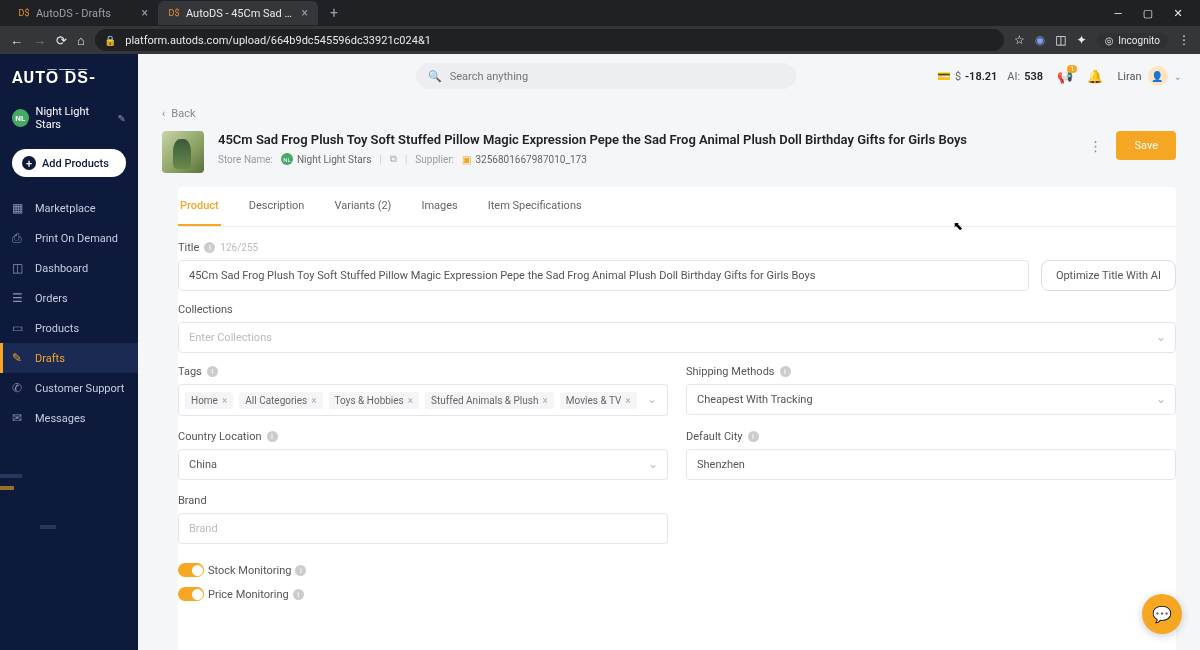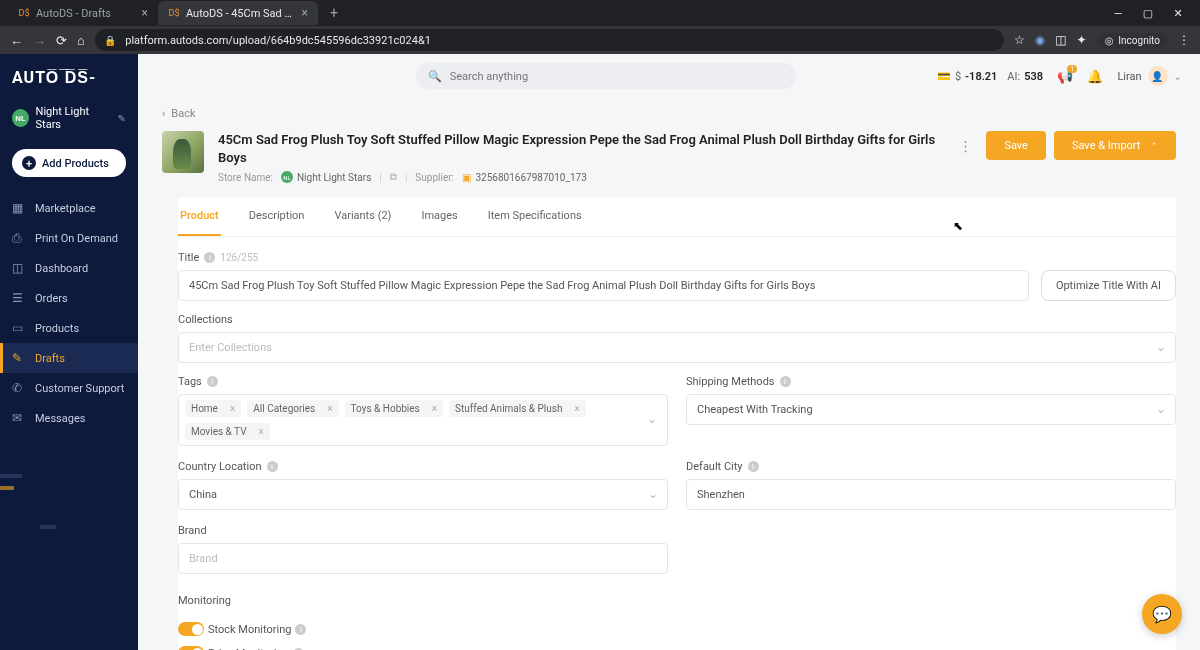--- a/index.html
+++ b/index.html
@@ -93,21 +93,21 @@
 .info-ico { width:11px; height:11px; border-radius:50%; background:#ccc; color:#fff; font-size:8px; display:inline-flex; align-items:center; justify-content:center; }
 .char { font-size:10px; color:#bbb; }
 .title-row { display:flex; gap:12px; }
 .input { width:100%; border:1px solid #e3e5ea; border-radius:4px; padding:8px 10px; font-size:11px; color:#555; background:#fff; }
 .input::placeholder { color:#bbb; }
 .opt-btn { border:1px solid #d8dbe2; background:#fff; border-radius:8px; padding:8px 14px; font-size:11px; color:#555; cursor:pointer; white-space:nowrap; }
 .select { position:relative; }
 .select::after { content:"⌄"; position:absolute; right:10px; top:50%; transform:translateY(-55%); color:#bbb; font-size:12px; pointer-events:none; }
 .tags-box { display:flex; flex-wrap:wrap; gap:6px; border:1px solid #e3e5ea; border-radius:4px; padding:5px 28px 5px 6px; min-height:32px; align-items:center; position:relative; }
 .tags-box::after { content:"⌄"; position:absolute; right:10px; top:50%; transform:translateY(-55%); color:#bbb; font-size:12px; }
-.tag { background:#f4f5f7; border-radius:3px; padding:3px 6px; font-size:10px; color:#666; display:flex; align-items:center; gap:12px; }
+.tag { background:#f4f5f7; border-radius:3px; padding:3px 6px; font-size:10px; color:#666; display:flex; align-items:center; gap:4px; }
 .tag-x { color:#aaa; cursor:pointer; font-size:10px; }
 
 .half { width:calc(50% - 9px); }
 .mon-title { font-size:11px; color:#555; margin:6px 0 10px; }
 .mon-row { display:flex; align-items:center; gap:4px; font-size:11px; color:#555; padding:5px 0; }
 .toggle { width:26px; height:14px; border-radius:7px; background:#f5a623; position:relative; cursor:pointer; }
 .toggle::after { content:""; position:absolute; width:11px; height:11px; border-radius:50%; background:#fff; top:1.5px; right:1.5px; }
 
 .chat-fab { position:absolute; bottom:16px; right:18px; width:40px; height:40px; border-radius:50%; background:#f5a623; display:flex; align-items:center; justify-content:center; color:#fff; font-size:16px; cursor:pointer; box-shadow:0 2px 8px rgba(0,0,0,.2); }
 .cursor { position:absolute; left:953px; top:219px; font-size:12px; color:#000; pointer-events:none; }
@@ -259,24 +259,20 @@
           <span class="lbl">Supplier:</span>
           <span class="val">
             <span style="color:#f5a623">▣</span>
             <span>3256801667987010_173</span>
           </span>
         </div>
       </div>
       <div class="hdr-actions">
         <span class="kebab">⋮</span>
         <button class="btn save">Save</button>
-        <button class="btn save-import">
-          <span>Save &amp; Import</span>
-          <span class="ch">⌃</span>
-        </button>
       </div>
     </div>
 
     <div class="content">
       <div class="tabs">
         <div class="t active">Product</div>
         <div class="t">Description</div>
         <div class="t">Variants (2)</div>
         <div class="t">Images</div>
         <div class="t">Item Specifications</div>
@@ -352,21 +348,20 @@
             <input class="input" value="Shenzhen" style="">
           </div>
         </div>
 
         <div class="half">
           <div class="fld-label">Brand</div>
           <input class="input" placeholder="Brand" style="">
         </div>
 
         <div style="height:14px"></div>
-        <div class="mon-title">Monitoring</div>
         <div class="mon-row">
           <div class="toggle"></div>
           <span>Stock Monitoring</span>
           <span class="info-ico">i</span>
         </div>
         <div class="mon-row">
           <div class="toggle"></div>
           <span>Price Monitoring</span>
           <span class="info-ico">i</span>
         </div>

